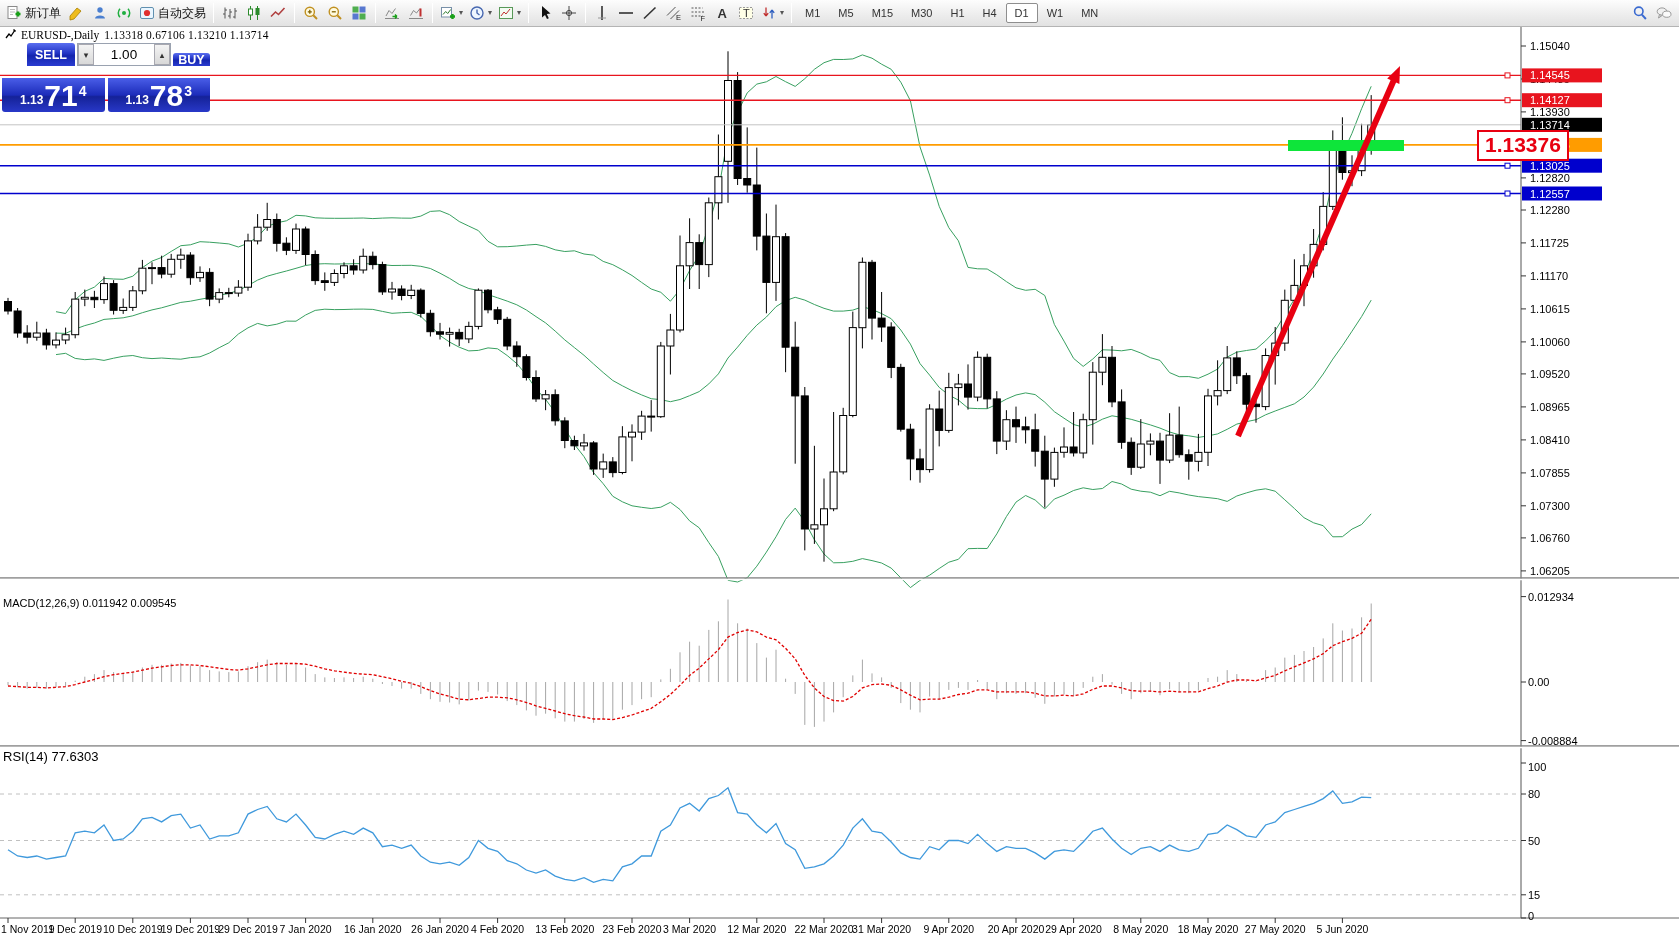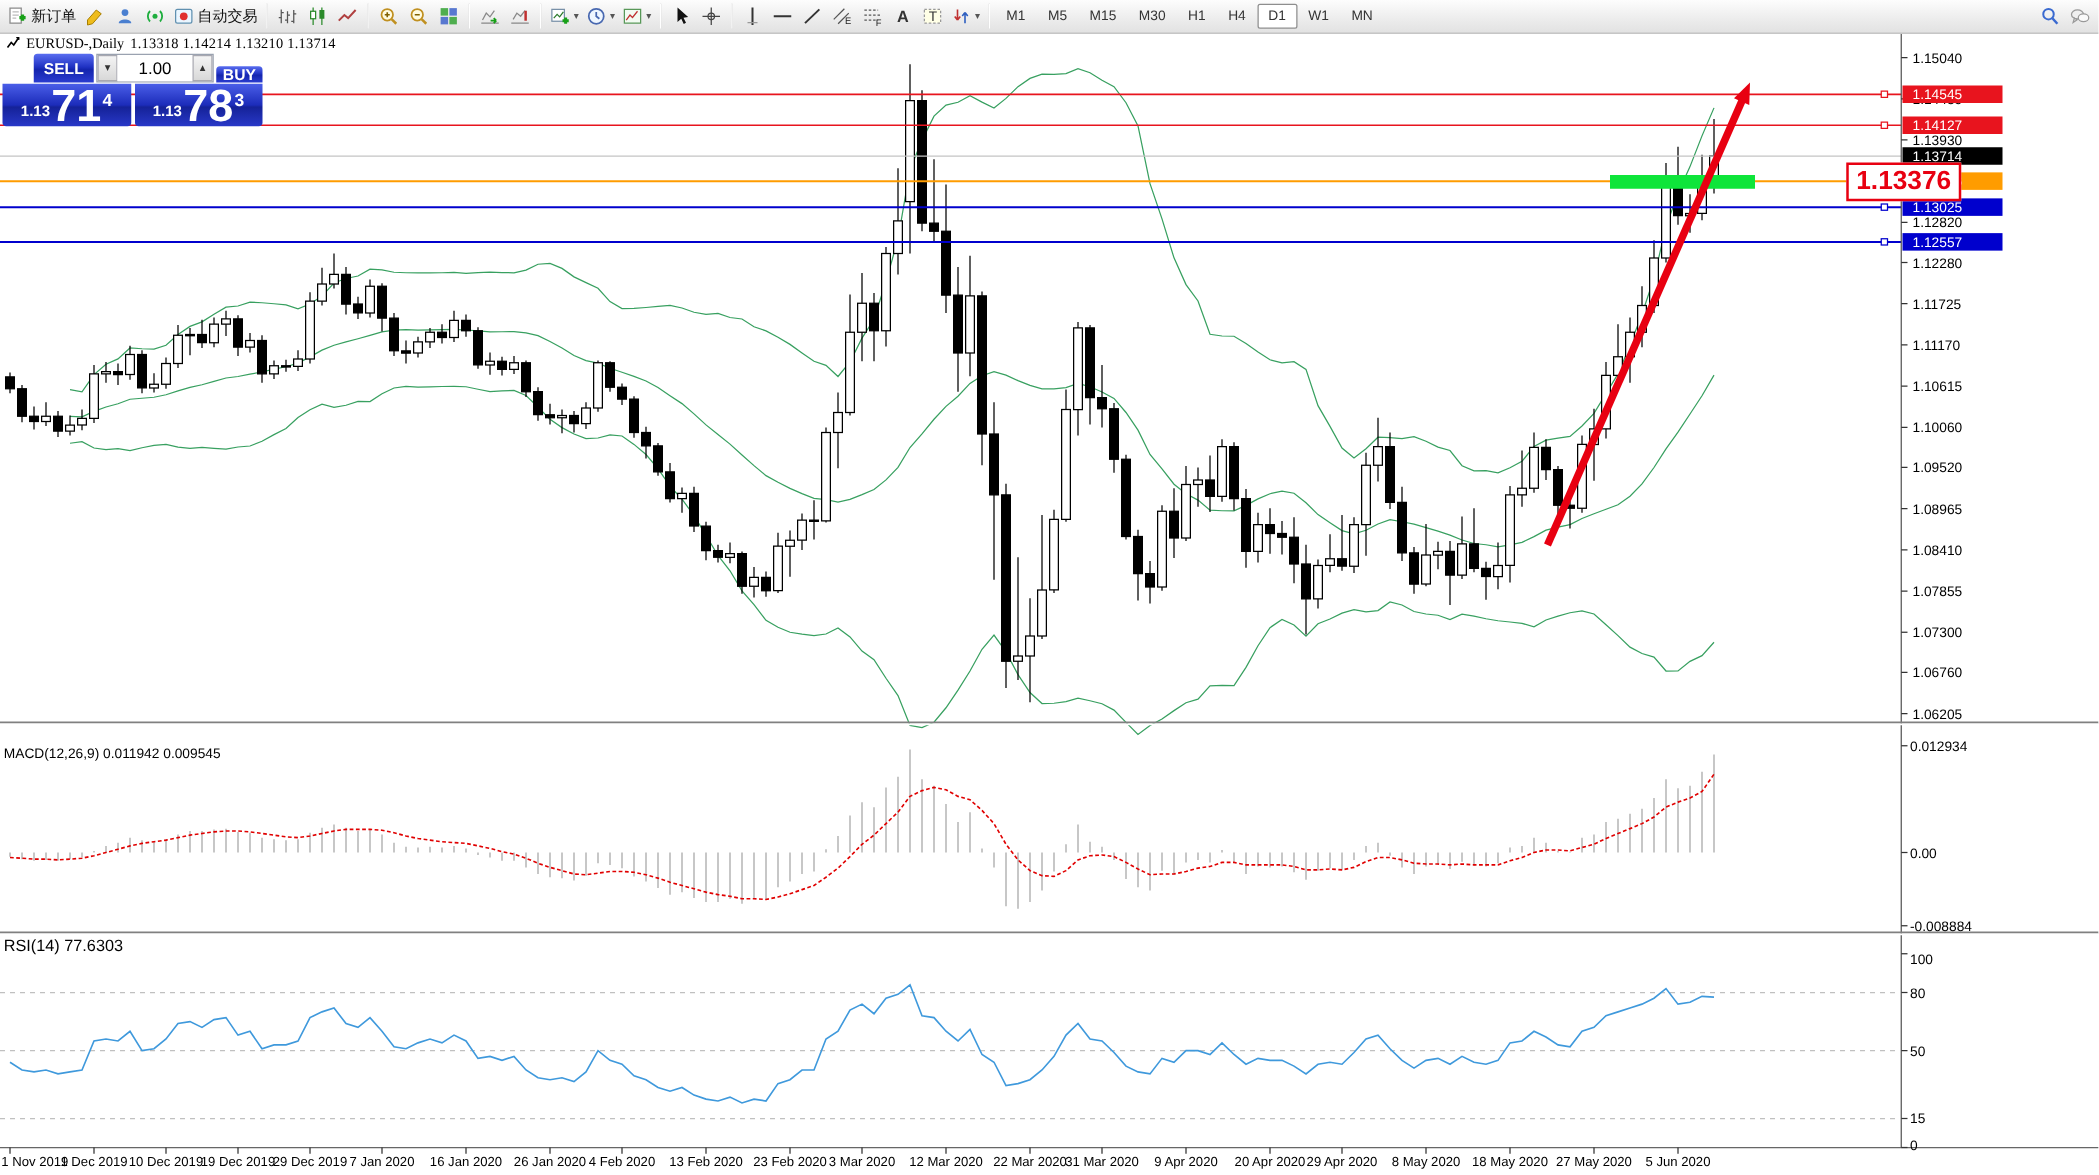--- a/index.html
+++ b/index.html
@@ -32,26 +32,26 @@
   .tp-btn{background:linear-gradient(180deg,#5a6ef0,#2133c4 45%,#1425ae 55%,#2a3cd0);
           color:#fff;font-weight:bold;font-size:12.5px;display:flex;align-items:center;
           justify-content:center;border-radius:3px 3px 0 0;}
   .sell-top{width:48px;}
   .buy-top{flex:1;margin-top:10px;}
   .vol-box{width:94px;display:flex;align-items:stretch;background:#fff;border:1px solid #9aa2b0;}
   .vol-btn{width:16px;display:flex;align-items:center;justify-content:center;
            background:linear-gradient(#f4f4f4,#d8d8d8);border:1px solid #a8a8b0;font-size:9px;color:#333;}
   .vol-input{flex:1;border:0;outline:0;text-align:center;font-size:13.5px;
              font-family:"Liberation Sans",sans-serif;min-width:0;}
-  .tp-bottom{display:flex;gap:3px;margin-top:1px;}
+  .tp-bottom{display:flex;gap:3px;margin-top:12px;}
   .tp-price{flex:1;height:34px;background:linear-gradient(180deg,#4a5ee8,#1c2cba 50%,#152298 55%,#2838c8);
             color:#fff;display:flex;align-items:flex-end;justify-content:center;
             border-radius:0 0 3px 3px;padding-bottom:1px;}
   .p-prefix{font-size:12px;font-weight:bold;margin:0 1px 4px 0;}
-  .p-big{font-size:36px;font-weight:bold;line-height:30px;}
+  .p-big{font-size:30px;font-weight:bold;line-height:30px;}
   .p-sup{font-size:14px;font-weight:bold;margin:2px 0 0 1px;align-self:flex-start;padding-top:3px;}
   
   #macd-label{position:absolute;left:3px;top:570px;z-index:5;font-size:11px;color:#000;}
   #rsi-label{position:absolute;left:3px;top:722px;z-index:5;font-size:13px;color:#000;}
   #price-callout{position:absolute;left:1477px;top:103px;z-index:7;border:2px solid #e80011;
                  background:#fff;color:#e80011;font-size:21px;font-weight:bold;
                  padding:0 6px 1px 6px;line-height:26px;}
   #cn-note{position:absolute;left:1418px;top:138px;z-index:7;font-size:29px;font-weight:bold;
            color:#00d52e;text-shadow:2px 2px 0 #5a5a5a;letter-spacing:3px;
            font-family:"DejaVu Sans",sans-serif;white-space:nowrap;}
@@ -896,21 +896,21 @@
       </svg>
 
     <div id="chart-title">
       <span>
         <svg width="11" height="11" viewBox="0 0 11 11">
             <path d="M1 10L4 6l2 2 4-6" stroke="#000" fill="none" stroke-width="1.3"></path>
             <path d="M8 2h2v2" stroke="#000" fill="none"></path>
           </svg>
       </span>
       <span>EURUSD-,Daily</span>
-      <span class="num">1.13318 1.14214 1.13210 1.13714</span>
+      <span class="num">1.13318 0.67106 1.13210 1.13714</span>
     </div>
 
     <div id="trade-panel">
       <div class="tp-top">
         <div class="tp-btn sell-top">SELL</div>
         <div class="vol-box">
           <div class="vol-btn">
               <span>▾</span>
             </div>
           <input class="vol-input" value="1.00" style="">

